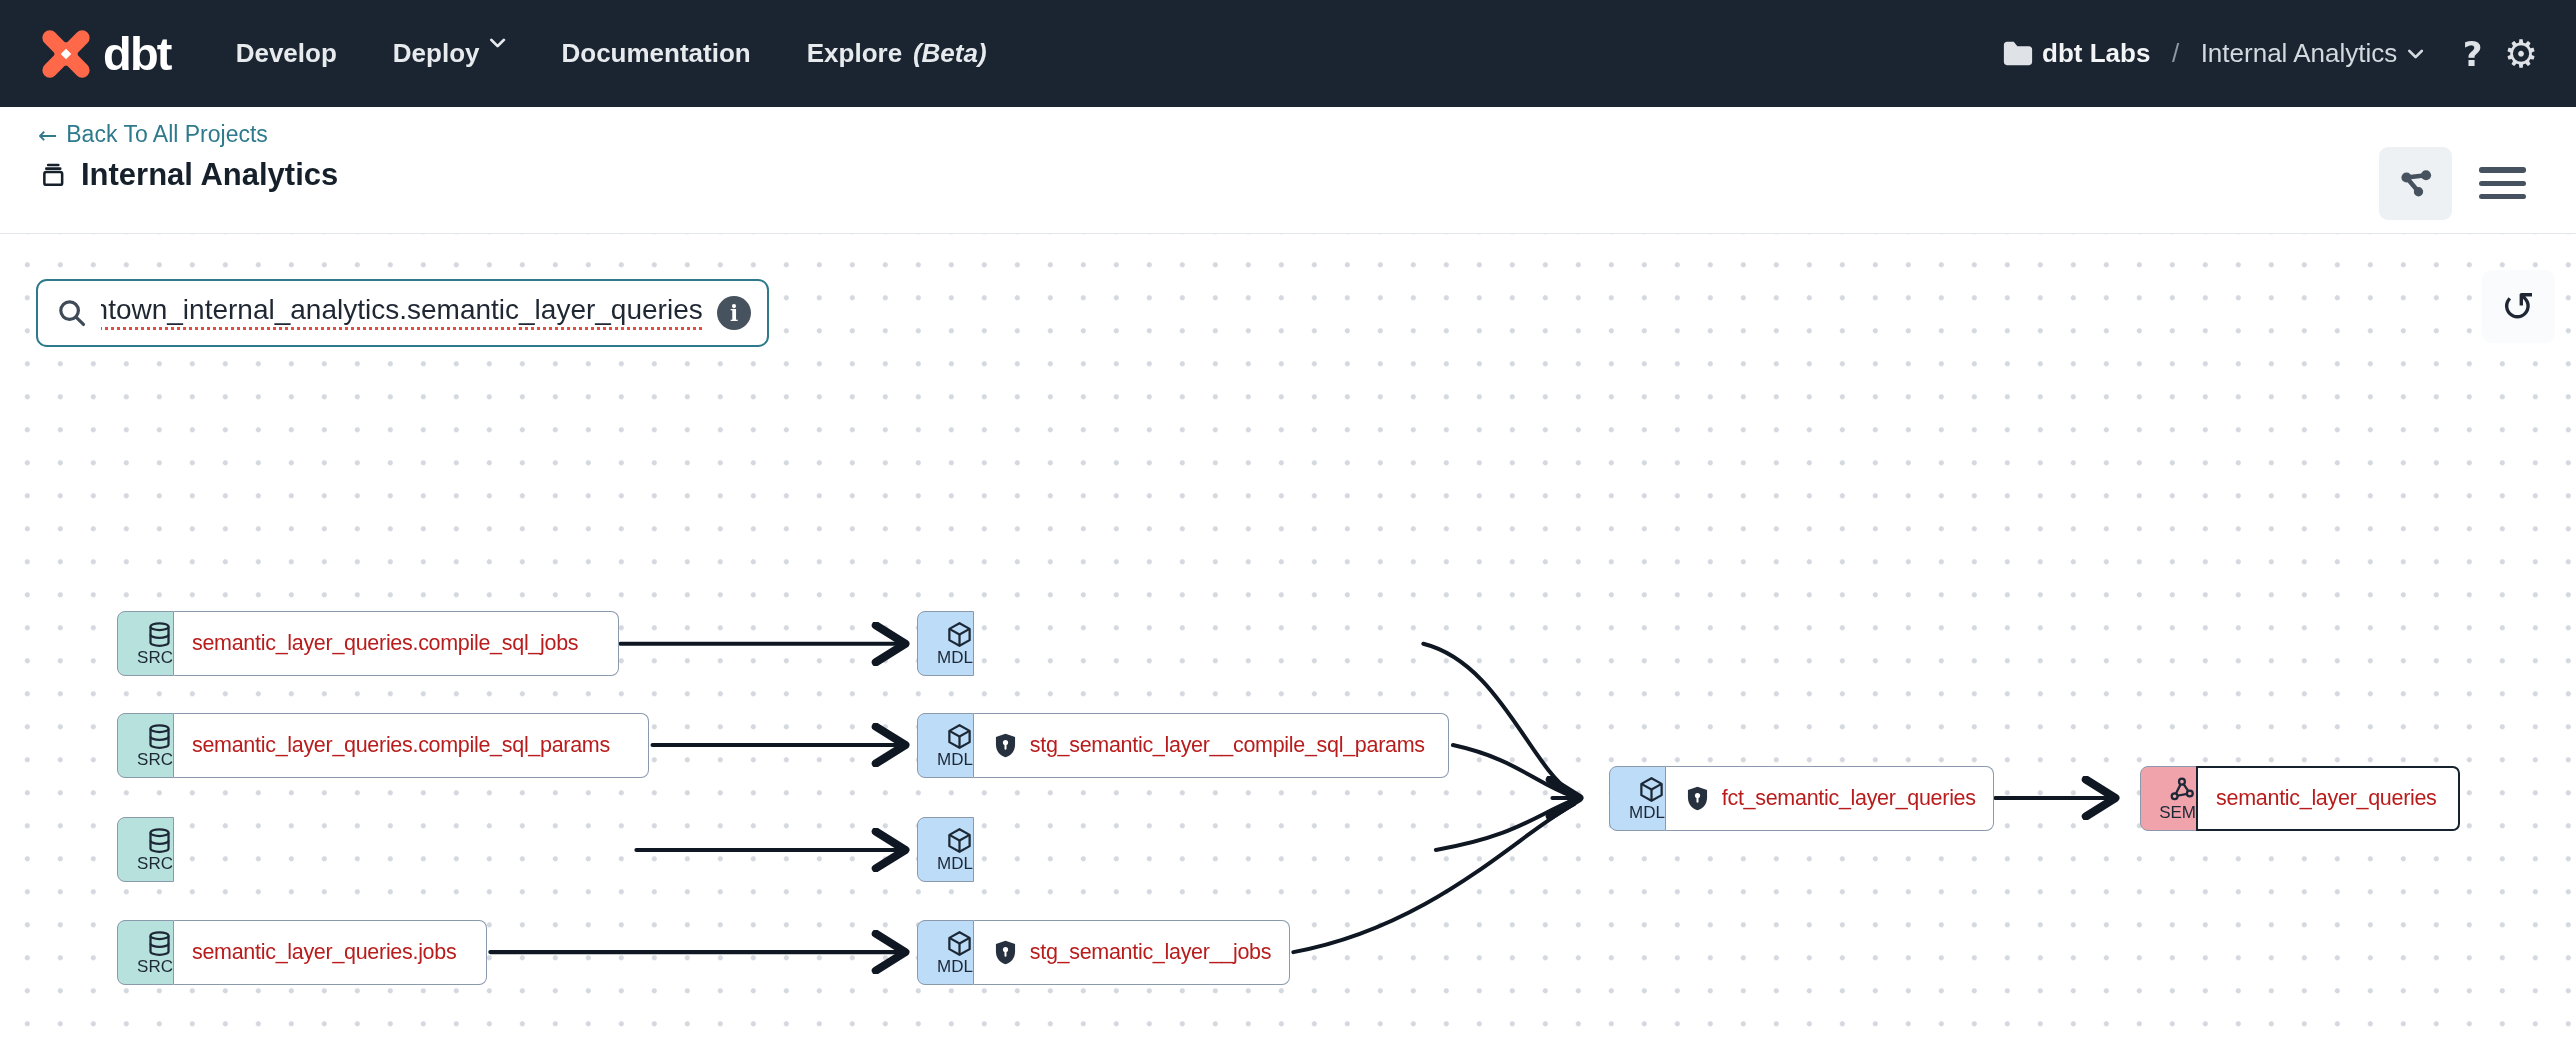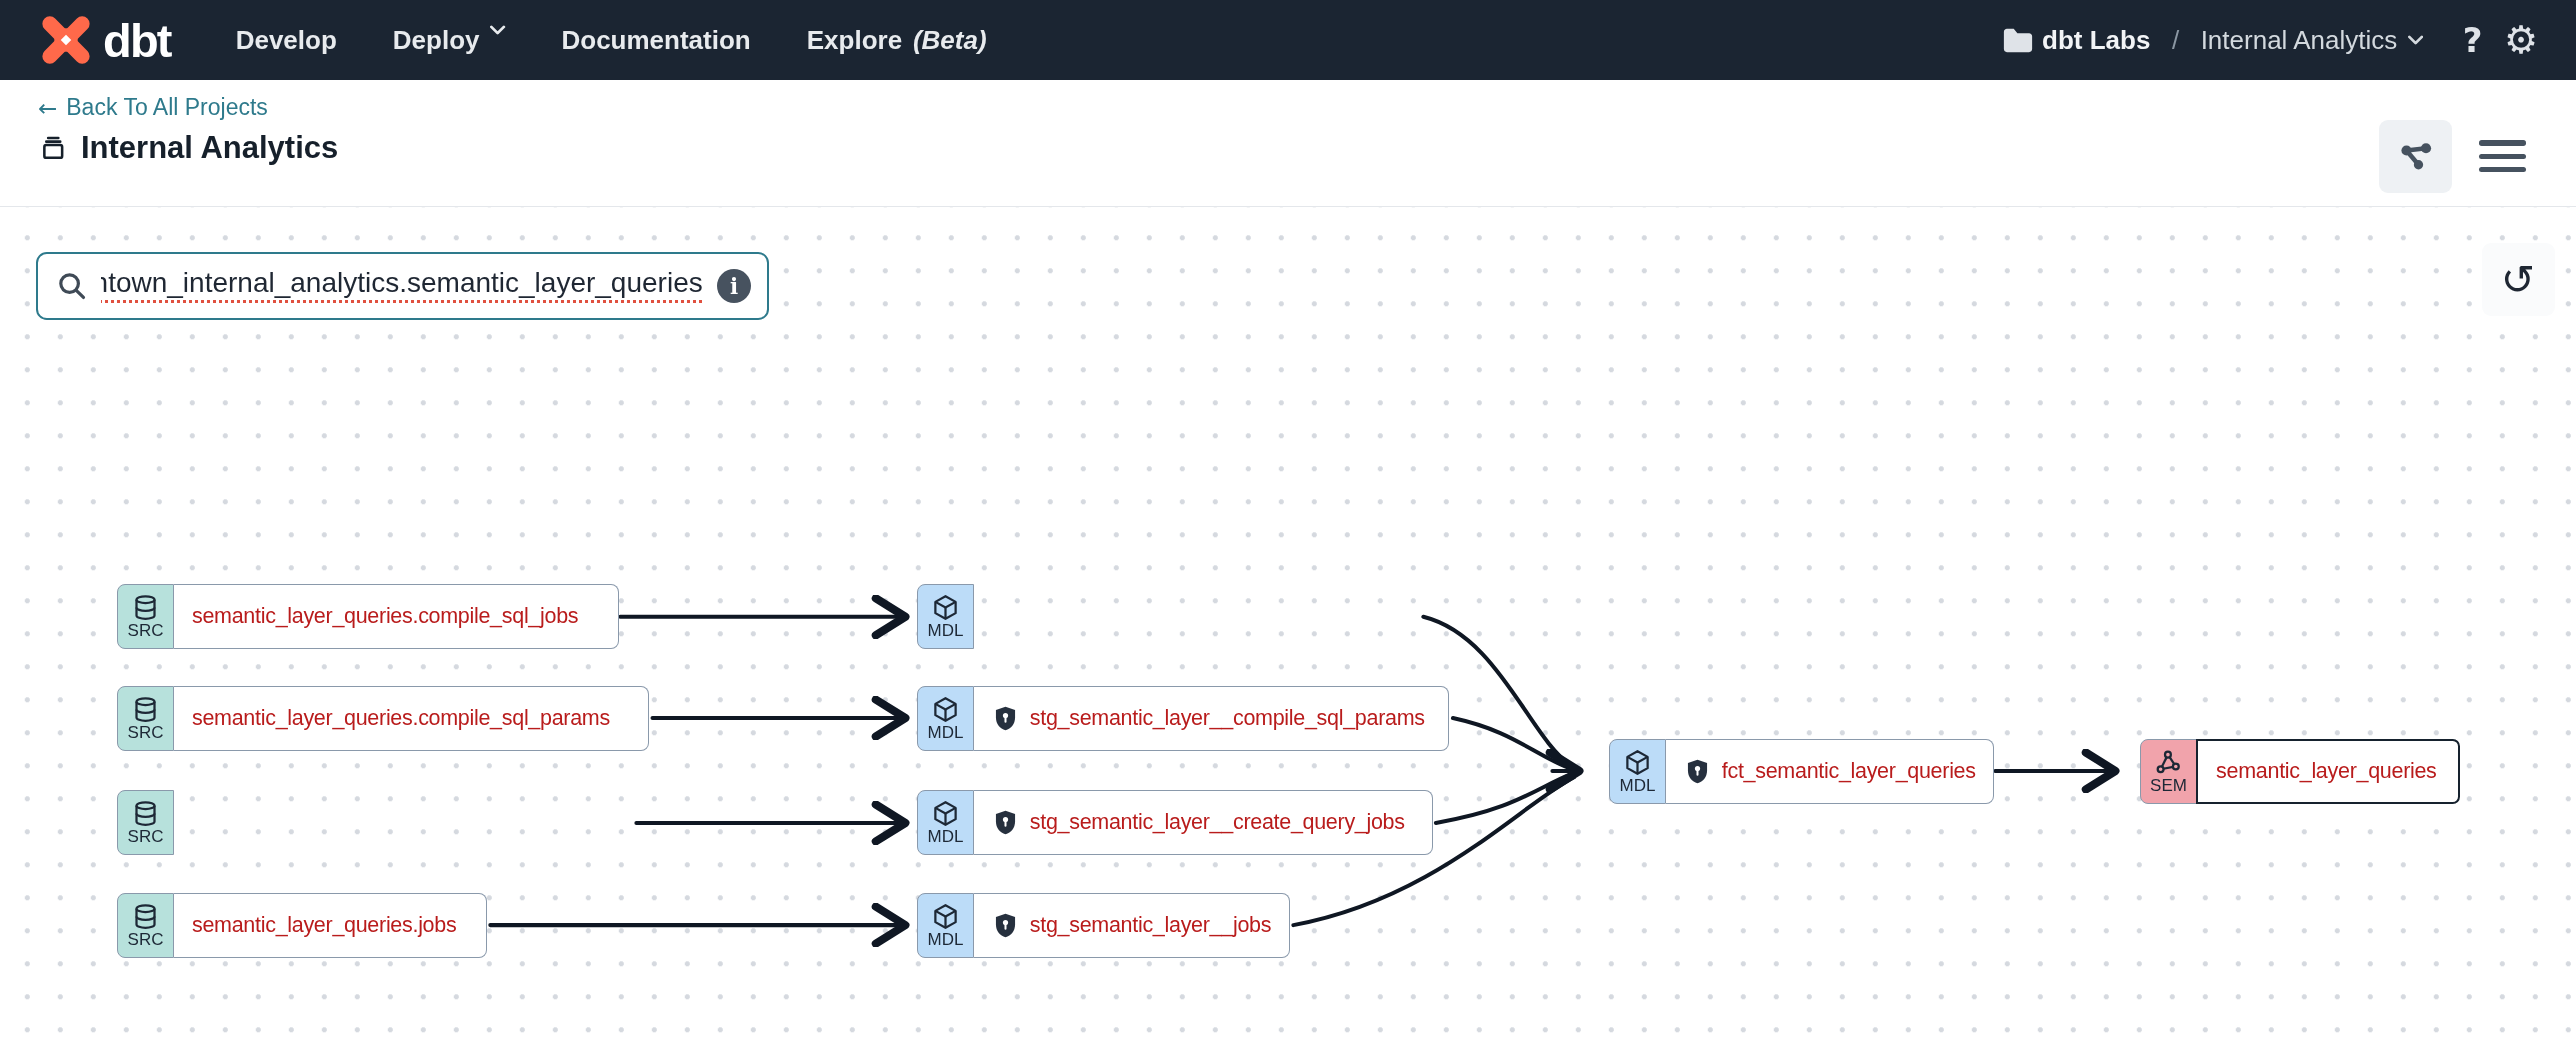--- a/index.html
+++ b/index.html
@@ -1,20 +1,20 @@
 <!DOCTYPE html>
 <html style="font-size:14.3px"><head>
 <meta charset="utf-8">
 <style>
   * { margin:0; padding:0; box-sizing:border-box; }
   html,body { width:2576px; height:1047px; background:#fff; font-family:"Liberation Sans", sans-serif; overflow:hidden; }
   .glyph { font-family:"DejaVu Sans", sans-serif; }
 
   
-  .topnav { height:80px; background:#1b2532; display:flex; align-items:center; padding:0 38px; }
+  .topnav { height:107px; background:#1b2532; display:flex; align-items:center; padding:0 38px; }
   .brand { display:flex; align-items:center; gap:9px; }
   .brand-text { color:#fff; font-size:47px; font-weight:bold; letter-spacing:-1.8px; }
   .navitems { display:flex; align-items:center; gap:56px; margin-left:65px; }
   .navitem { color:#e8ebee; font-size:26px; font-weight:600; display:flex; align-items:flex-start; gap:10.8px; cursor:pointer; }
   .navitem .beta { font-style:italic; }
   .nav-right { margin-left:auto; display:flex; align-items:center; gap:21.5px; }
   .crumb-org { color:#f2f4f6; font-size:26px; font-weight:700; display:flex; align-items:center; gap:8px; }
   .crumb-sep { color:#8b97a3; font-size:26px; }
   .crumb-project { color:#d3d9de; font-size:26px; font-weight:400; display:flex; align-items:center; gap:10.8px; }
   .nav-help { color:#dfe3e8; font-size:34px; font-weight:700; margin-left:18px; cursor:pointer; }
@@ -44,21 +44,21 @@
     text-decoration:underline dotted #e0503f; text-decoration-thickness:2.7px; text-underline-offset:8px; }
   .info-badge { width:34px; height:34px; border-radius:50%; background:#47525f; color:#fff; font-size:21.5px;
     font-weight:700; display:flex; align-items:center; justify-content:center; flex:none; font-family:"DejaVu Serif", serif; }
 
   .reset-btn { position:absolute; right:21.5px; top:36px; width:73px; height:73px; background:#fafbfc; border-radius:9px;
     display:flex; align-items:center; justify-content:center; color:#1f2733; font-size:41px; cursor:pointer; z-index:5; }
 
   
   .node { position:absolute; height:65px; display:flex; z-index:3; }
   .badge { width:57px; height:65px; border:1.8px solid #8a99ab; border-radius:8px 0 0 8px; display:flex; flex-direction:column;
-    align-items:center; justify-content:center; gap:0.9px; flex:none; }
+    align-items:flex-end; justify-content:center; gap:0.9px; flex:none; }
   .badge .btype { font-size:17px; color:#1d2836; line-height:1; }
   .nlabel { flex:1; background:#fff; border:1.8px solid #8a99ab; border-left:none; border-radius:0 8px 8px 0;
     display:flex; align-items:center; gap:10.8px; padding:12px 18px; font-size:21.5px; letter-spacing:-0.3px;
     color:#b91c1c; white-space:nowrap; overflow:hidden; }
   .badge-src { background:#b7e1dc; }
   .badge-mdl { background:#bcdcf8; }
   .badge-sem { background:#f1a3ab; }
   .node-sem .nlabel { border:2.7px solid #16222e; border-radius:0 7.2px 7.2px 0; margin-left:-0.9px; }
   .shield-icon { flex:none; display:flex; }
 </style>
@@ -285,68 +285,60 @@
     <div class="badge badge-mdl">
       <svg width="27" height="27" viewBox="0 0 24 24">
           <g fill="none" stroke="#1d2836" stroke-width="2" stroke-linejoin="round">
             <path d="M12 2 L21 7 V17 L12 22 L3 17 V7 Z"></path>
             <path d="M3 7 L12 12 L21 7"></path>
             <path d="M12 12 V22"></path>
           </g>
         </svg>
       <span class="btype">MDL</span>
     </div>
+  </div>
+
+  <div class="node" style="left:917px; top:686px; width:373px;">
+    <div class="badge badge-mdl">
+      <svg width="27" height="27" viewBox="0 0 24 24">
+          <g fill="none" stroke="#1d2836" stroke-width="2" stroke-linejoin="round">
+            <path d="M12 2 L21 7 V17 L12 22 L3 17 V7 Z"></path>
+            <path d="M3 7 L12 12 L21 7"></path>
+            <path d="M12 12 V22"></path>
+          </g>
+        </svg>
+      <span class="btype">MDL</span>
+    </div>
     <div class="nlabel">
       <svg class="shield-icon" width="27" height="27" viewBox="0 0 24 24">
           <path d="M12 1.5 L20.5 4.5 V11 C20.5 16.8 17 20.7 12 22.5 C7 20.7 3.5 16.8 3.5 11 V4.5 Z" fill="#26303e"></path>
           <circle cx="12" cy="9.3" r="2.3" fill="#fff"></circle>
           <rect x="11.1" y="11.2" width="1.8" height="4.6" rx="0.9" fill="#fff"></rect>
         </svg>
-      <span>stg_semantic_layer__create_query_jobs</span>
-    </div>
-  </div>
-
-  <div class="node" style="left:917px; top:686px; width:373px;">
+      <span>stg_semantic_layer__jobs</span>
+    </div>
+  </div>
+
+  <div class="node" style="left:1609px; top:532px; width:385px;">
     <div class="badge badge-mdl">
       <svg width="27" height="27" viewBox="0 0 24 24">
           <g fill="none" stroke="#1d2836" stroke-width="2" stroke-linejoin="round">
             <path d="M12 2 L21 7 V17 L12 22 L3 17 V7 Z"></path>
             <path d="M3 7 L12 12 L21 7"></path>
             <path d="M12 12 V22"></path>
           </g>
         </svg>
       <span class="btype">MDL</span>
     </div>
     <div class="nlabel">
       <svg class="shield-icon" width="27" height="27" viewBox="0 0 24 24">
           <path d="M12 1.5 L20.5 4.5 V11 C20.5 16.8 17 20.7 12 22.5 C7 20.7 3.5 16.8 3.5 11 V4.5 Z" fill="#26303e"></path>
           <circle cx="12" cy="9.3" r="2.3" fill="#fff"></circle>
           <rect x="11.1" y="11.2" width="1.8" height="4.6" rx="0.9" fill="#fff"></rect>
         </svg>
-      <span>stg_semantic_layer__jobs</span>
-    </div>
-  </div>
-
-  <div class="node" style="left:1609px; top:532px; width:385px;">
-    <div class="badge badge-mdl">
-      <svg width="27" height="27" viewBox="0 0 24 24">
-          <g fill="none" stroke="#1d2836" stroke-width="2" stroke-linejoin="round">
-            <path d="M12 2 L21 7 V17 L12 22 L3 17 V7 Z"></path>
-            <path d="M3 7 L12 12 L21 7"></path>
-            <path d="M12 12 V22"></path>
-          </g>
-        </svg>
-      <span class="btype">MDL</span>
-    </div>
-    <div class="nlabel">
-      <svg class="shield-icon" width="27" height="27" viewBox="0 0 24 24">
-          <path d="M12 1.5 L20.5 4.5 V11 C20.5 16.8 17 20.7 12 22.5 C7 20.7 3.5 16.8 3.5 11 V4.5 Z" fill="#26303e"></path>
-          <circle cx="12" cy="9.3" r="2.3" fill="#fff"></circle>
-          <rect x="11.1" y="11.2" width="1.8" height="4.6" rx="0.9" fill="#fff"></rect>
-        </svg>
       <span>fct_semantic_layer_queries</span>
     </div>
   </div>
 
   <div class="node node-sem" style="left:2140px; top:532px; width:320px;">
     <div class="badge badge-sem">
       <svg width="27" height="27" viewBox="0 0 24 24">
         <g stroke="#1d2836" stroke-width="2" fill="none">
             <line x1="11.5" y1="5" x2="5" y2="18"></line>
             <line x1="11.5" y1="5" x2="18.5" y2="15.5"></line>

